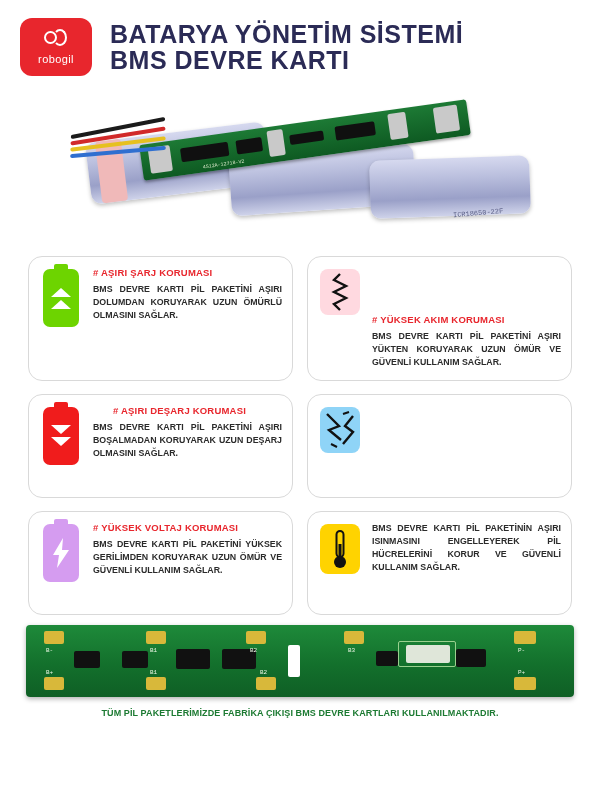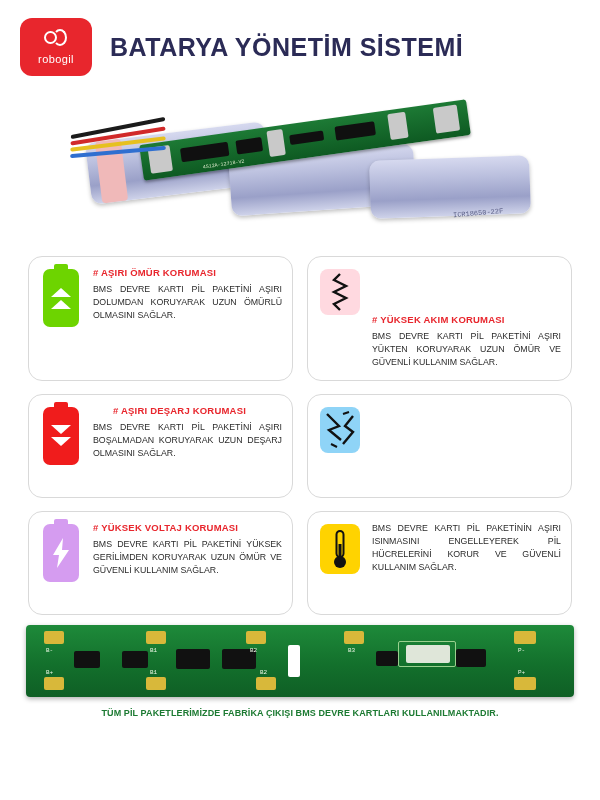--- a/index.html
+++ b/index.html
@@ -128,21 +128,21 @@
     display: flex; align-items: flex-start; justify-content: center;
     padding-top: 2px;
   }
   .card-body { flex: 1; }
   .card-title {
     font-size: 9.5px; font-weight: bold; letter-spacing: .2px;
     margin-bottom: 5px;
   }
   .card-desc {
     font-size: 8.8px; line-height: 1.5; color: #2b2b2b;
-    text-align: justify; font-weight: normal;
+    text-align: justify; font-weight: bold;
   }
 
   
   .bat {
     width: 36px; height: 58px;
     border-radius: 7px;
     position: relative;
     display: flex; align-items: center; justify-content: center;
   }
   .bat::before {
@@ -205,20 +205,21 @@
 <div class="header">
   <div class="logo-box">
     <div class="logo-mark">
       <div class="c1"></div>
         <div class="c2"></div>
     </div>
     <div class="logo-text">robogil</div>
   </div>
   <div class="titles">
     <div class="title-1">BATARYA YÖNETİM SİSTEMİ</div>
+    <div class="title-2">BMS DEVRE KARTI</div>
   </div>
 </div>
 
 <div class="hero">
   <div class="battery-wrap">
 
     <div class="cell c-a">
       <div class="cell-band"></div>
     </div>
     <div class="cell c-b"></div>
@@ -252,21 +253,21 @@
   <div class="card">
     <div class="icon-box">
       <div class="bat" style="background:#6dd400;">
         <div class="chev-stack">
           <div class="ar-up"></div>
             <div class="ar-up"></div>
         </div>
       </div>
     </div>
     <div class="card-body">
-      <div class="card-title" style="color:#e8262d;"># AŞIRI ÖMÜR KORUMASI</div>
+      <div class="card-title" style="color:#e8262d;"># AŞIRI ŞARJ KORUMASI</div>
       <div class="card-desc">BMS DEVRE KARTI PİL PAKETİNİ AŞIRI DOLUMDAN KORUYARAK UZUN ÖMÜRLÜ OLMASINI SAĞLAR.</div>
     </div>
   </div>
 
   <div class="card">
     <div class="icon-box">
       <div class="sq" style="background:#ffd9e0;">
         <svg width="18" height="38" viewBox="0 0 18 38">
           <polyline points="9,1 3,7 15,13 3,19 15,25 3,31 9,37" fill="none" stroke="#111" stroke-width="2.4"></polyline>
         </svg>

